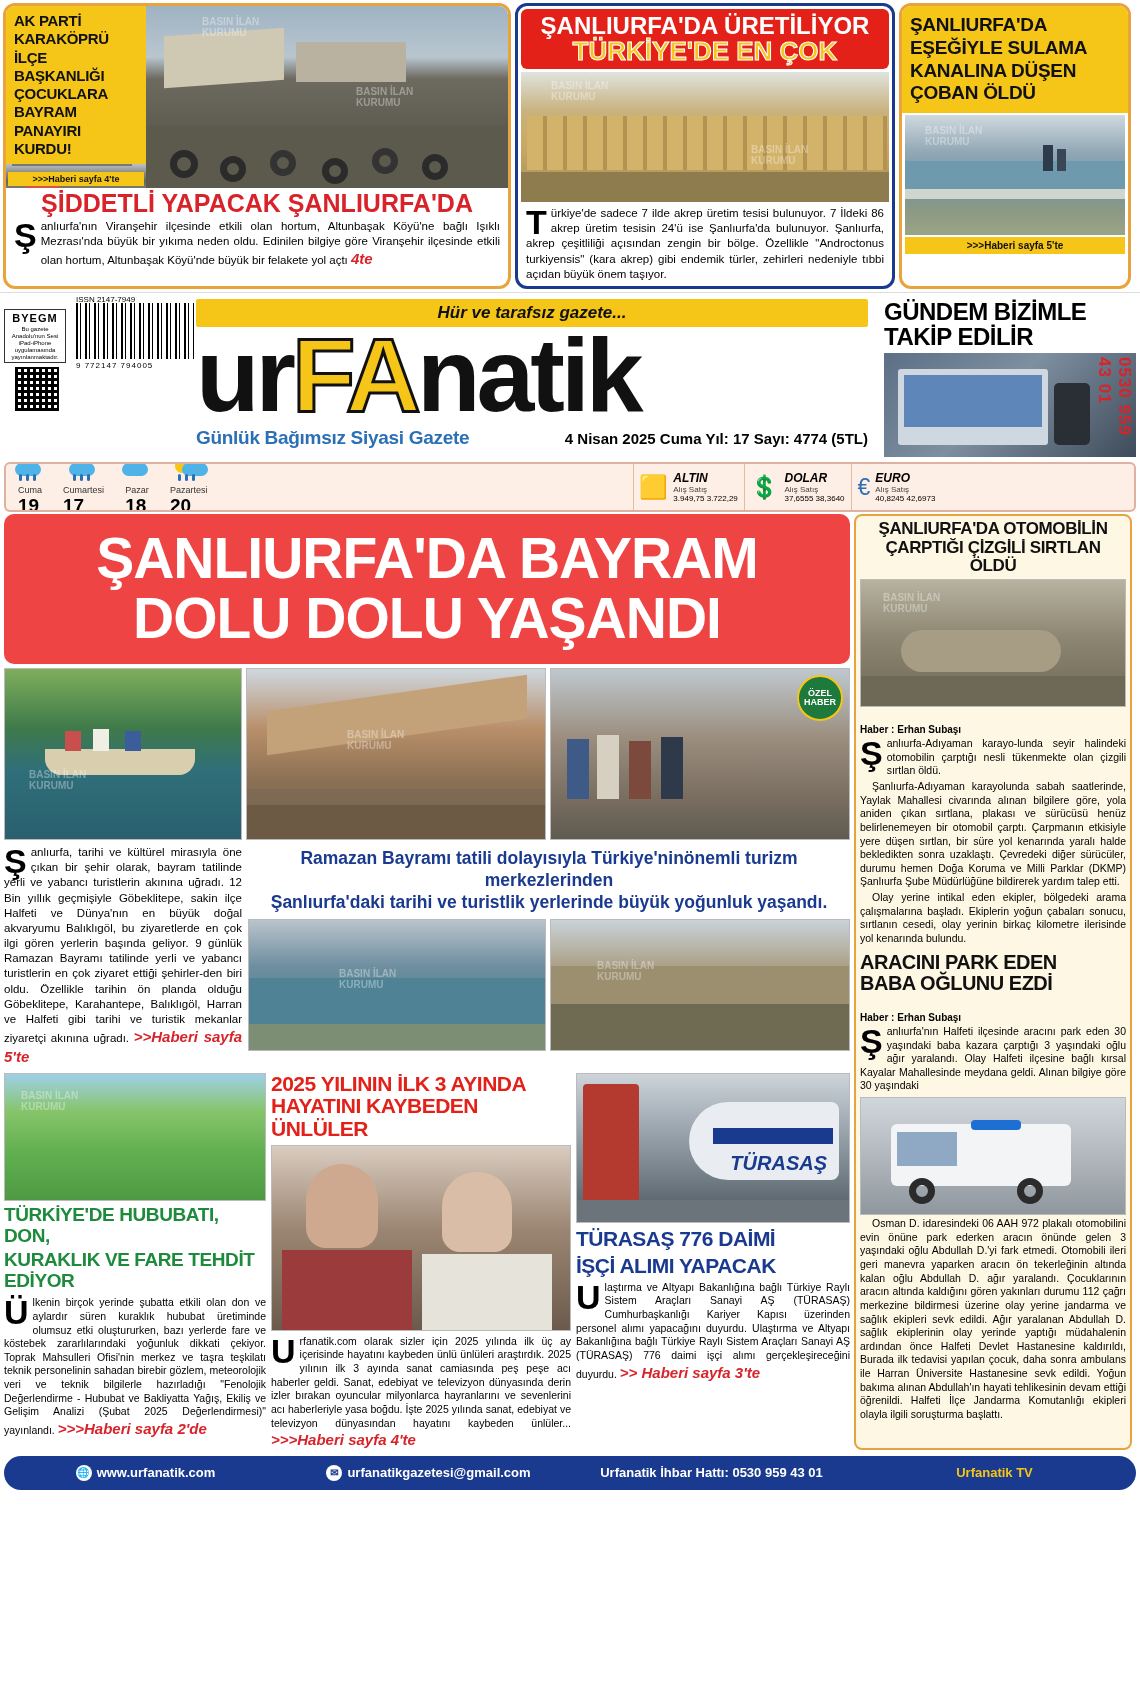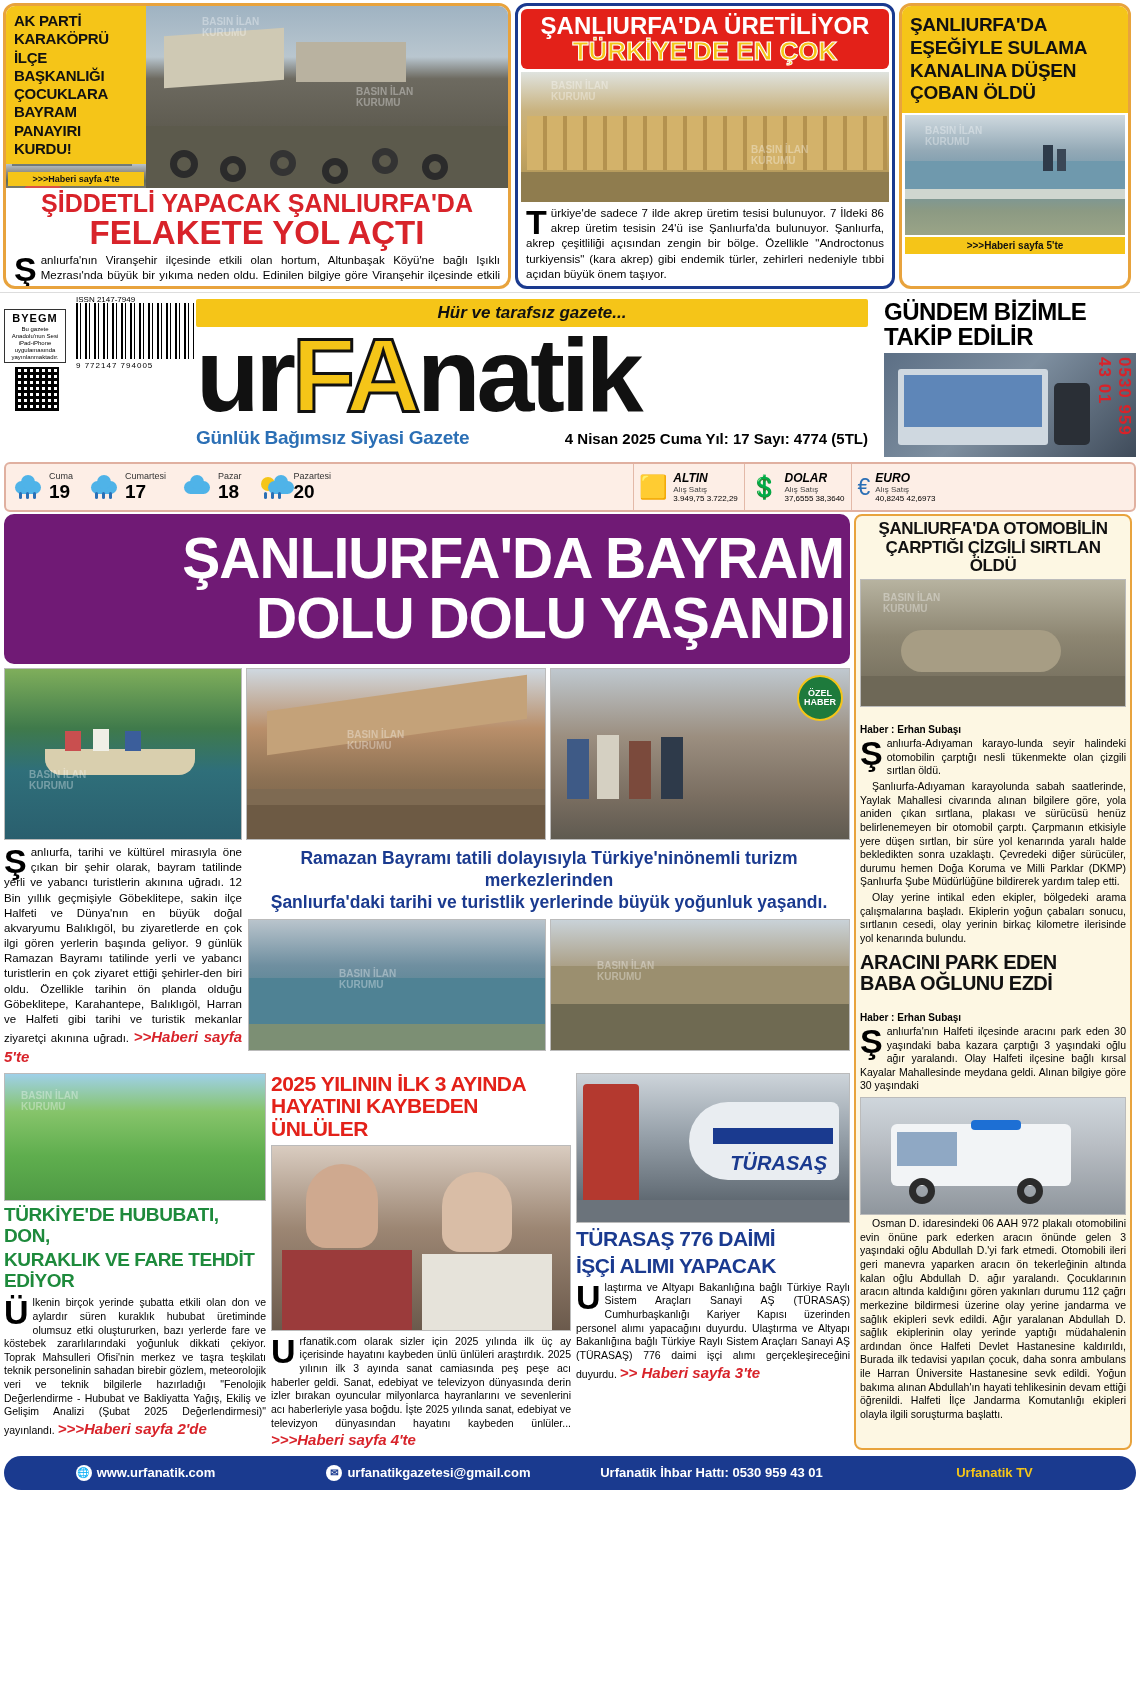--- a/index.html
+++ b/index.html
@@ -63,41 +63,41 @@
   .mast-sub .r { font-weight:bold; font-size:15px; }
 
   .mast-right { position:absolute; right:4px; top:6px; width:252px; }
   .gundem { font-weight:bold; font-size:24px; line-height:1.05; letter-spacing:-0.5px; }
   .mini-photo { height:104px; margin-top:4px; background:linear-gradient(135deg,#5c6f85 0%, #7e8fa0 45%, #3f4b5a 100%); position:relative; }
   .phone-vert { position:absolute; right:2px; top:4px; writing-mode:vertical-rl; color:#d8232a; font-weight:bold; font-size:17px; letter-spacing:1px; }
 
   
   .infobar { display:flex; height:50px; border:2px solid #e0b0a0; background:#fdeee6; margin:2px 4px; border-radius:6px; overflow:hidden; }
   .wx { display:flex; flex:1.25; align-items:center; }
-  .wx-item { display:flex; align-items:center; gap:4px; padding:0 9px; }
+  .wx-item { display:flex; align-items:center; gap:4px; padding:0 9px;flex-direction:column; }
   .wx-ico { width:30px; height:24px; position:relative; }
   .cloud { position:absolute; left:0; top:6px; width:26px; height:13px; background:#4fb3e8; border-radius:9px; }
   .cloud:after { content:""; position:absolute; left:6px; top:-6px; width:14px; height:14px; background:#4fb3e8; border-radius:50%; }
   .sun { position:absolute; left:1px; top:2px; width:14px; height:14px; background:#f5c518; border-radius:50%; }
   .rain { position:absolute; left:4px; bottom:0; width:3px; height:7px; background:#2b6fb5; border-radius:2px; box-shadow:7px 0 #2b6fb5, 14px 0 #2b6fb5; }
   .wx-txt .d { font-size:9px; color:#333; }
   .wx-txt .t { font-size:19px; font-weight:bold; }
   .fx { display:flex; flex:1; }
   .fx-item { display:flex; align-items:center; gap:5px; padding:0 6px; border-left:1px solid #e3b9a8; }
   .fx-ico { font-size:23px; }
   .fx-name { font-weight:bold; font-size:12px; font-style:italic; }
   .fx-lbl { font-size:8px; color:#444; }
   .fx-val { font-size:8px; }
 
   
   .main-row { display:flex; gap:4px; padding:0 4px; }
   .main-col { width: 846px; }
   .right-col { width: 278px; border:2px solid #e8a33d; border-radius:8px; background:#fdf7e3; padding:4px; }
 
-  .banner { background:#701a75; color:#fff; text-align:right; border-radius:10px; padding:14px 6px 16px; }
+  .banner { background:#ef4444; color:#fff; text-align:center; border-radius:10px; padding:14px 6px 16px; }
   .banner h1 { font-size:57px; line-height:60px; font-weight:bold; letter-spacing:-1px; }
 
   .photos3 { display:flex; gap:4px; margin-top:4px; }
   .p-boat { width:238px; height:172px; background:linear-gradient(180deg,#7fae5b 0%, #3f7a4b 35%, #2f6f7a 60%, #2a5f6e 100%); border:1px solid #bbb; }
   .p-bridge { width:300px; height:172px; background:linear-gradient(180deg,#cfd8e0 0%, #b98f6a 35%, #8c7154 65%, #6f5b44 100%); border:1px solid #bbb; }
   .p-crowd2 { flex:1; height:172px; background:linear-gradient(180deg,#bfc8cf 0%, #9b8e7f 40%, #7a6e61 75%, #5f5a50 100%); border:1px solid #bbb; position:relative; }
   .ozel { position:absolute; right:6px; top:6px; width:46px; height:46px; border-radius:50%; background:#1e7a3c; color:#fff; font-size:9px; font-weight:bold; display:flex; align-items:center; justify-content:center; text-align:center; line-height:1.05; border:2px solid #f5c518;}
 
   .mid-row { display:flex; gap:6px; margin-top:5px; }
   .mid-text { width:238px; font-size:11.5px; line-height:1.32; text-align:justify; }
@@ -164,21 +164,20 @@
           <div style="position:absolute;left:124px;bottom:12px;width:26px;height:26px;border:7px solid #333;border-radius:50%;"></div>
           <div style="position:absolute;left:176px;bottom:4px;width:26px;height:26px;border:7px solid #2b2b2b;border-radius:50%;"></div>
           <div style="position:absolute;left:226px;bottom:14px;width:26px;height:26px;border:7px solid #333;border-radius:50%;"></div>
           <div style="position:absolute;left:276px;bottom:8px;width:26px;height:26px;border:7px solid #2b2b2b;border-radius:50%;"></div>
           <div class="wm" style="left:56px;top:10px;">BASIN İLAN<br>KURUMU</div>
           <div class="wm" style="left:210px;top:80px;">BASIN İLAN<br>KURUMU</div>
         </div>
       </div>
       <div style="padding:2px 8px 0;">
         <div class="redtitle" style="font-size:25px;line-height:26px;">ŞİDDETLİ YAPACAK ŞANLIURFA'DA</div>
-        <div class="redtitle" style="font-size:33px;line-height:34px;">FELAKETE YOL AÇTI</div>
         <div style="font-size:11.5px;line-height:1.3;text-align:justify;margin-top:3px;">
           <span class="lead-cap">Ş</span><span>anlıurfa'nın Viranşehir ilçesinde etkili olan hortum, Altunbaşak Köyü'ne bağlı Işıklı Mezrası'nda büyük bir yıkıma neden oldu. Edinilen bilgiye göre Viranşehir ilçesinde etkili olan hortum, Altunbaşak Köyü'nde büyük bir felakete yol açtı</span> <span class="ref">4te</span>
         </div>
       </div>
     </div>
 
     <div class="tbox2">
       <div style="background:#e32119;margin:3px;border-radius:6px;padding:4px 6px;text-align:center;">
         <div style="color:#fff;font-weight:bold;font-size:24px;line-height:25px;">ŞANLIURFA'DA ÜRETİLİYOR</div>
         <div style="color:#f5c518;font-weight:bold;font-size:26px;line-height:27px;-webkit-text-stroke:1px #fff;">TÜRKİYE'DE EN ÇOK</div>

